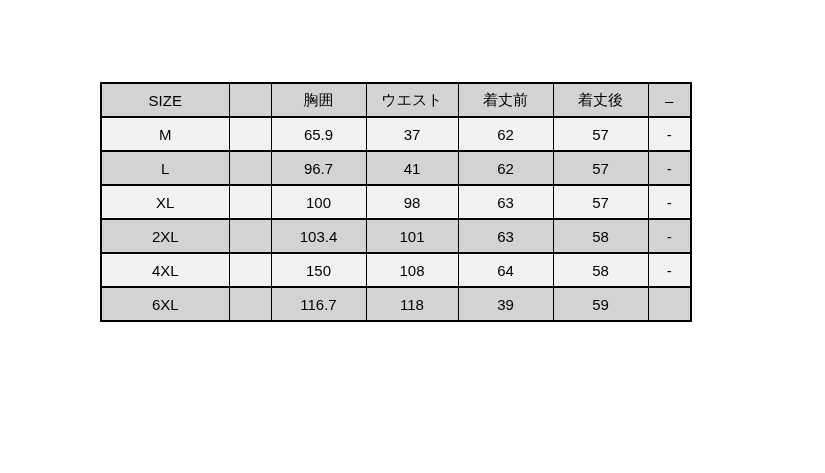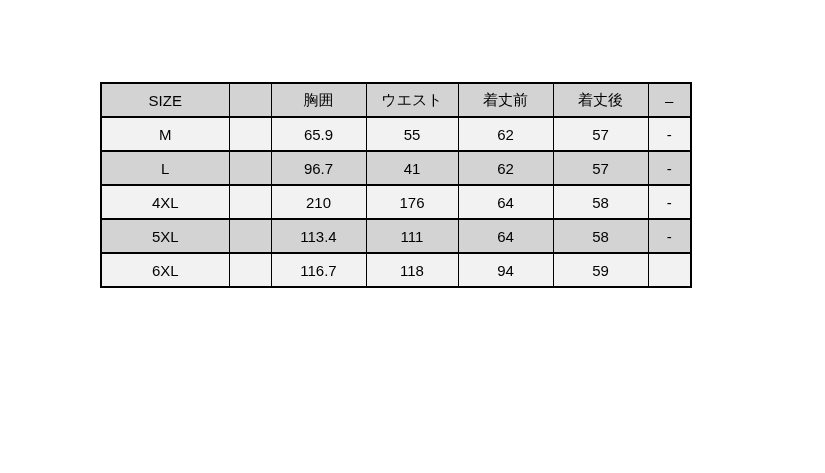--- a/index.html
+++ b/index.html
@@ -72,56 +72,65 @@
         <th>着丈前</th>
         <th>着丈後</th>
         <th>–</th>
       </tr>
     </thead>
     <tbody>
       <tr>
         <td>M</td>
         <td></td>
         <td>65.9</td>
-        <td>55</td>
+        <td>37</td>
         <td>62</td>
         <td>57</td>
         <td>-</td>
       </tr>
       <tr>
         <td>L</td>
         <td></td>
         <td>96.7</td>
         <td>41</td>
         <td>62</td>
         <td>57</td>
         <td>-</td>
       </tr>
       <tr>
-        <td>4XL</td>
+        <td>XL</td>
         <td></td>
-        <td>210</td>
-        <td>176</td>
-        <td>64</td>
+        <td>100</td>
+        <td>98</td>
+        <td>63</td>
+        <td>57</td>
+        <td>-</td>
+      </tr>
+      <tr>
+        <td>2XL</td>
+        <td></td>
+        <td>103.4</td>
+        <td>101</td>
+        <td>63</td>
         <td>58</td>
         <td>-</td>
       </tr>
       <tr>
-        <td>5XL</td>
+        <td>4XL</td>
         <td></td>
-        <td>113.4</td>
-        <td>111</td>
+        <td>150</td>
+        <td>108</td>
         <td>64</td>
         <td>58</td>
         <td>-</td>
       </tr>
       <tr>
         <td>6XL</td>
         <td></td>
         <td>116.7</td>
         <td>118</td>
-        <td>94</td>
+        <td>39</td>
         <td>59</td>
         <td></td>
       </tr>
     </tbody>
   </table>
 </div>
 
 </body></html>

